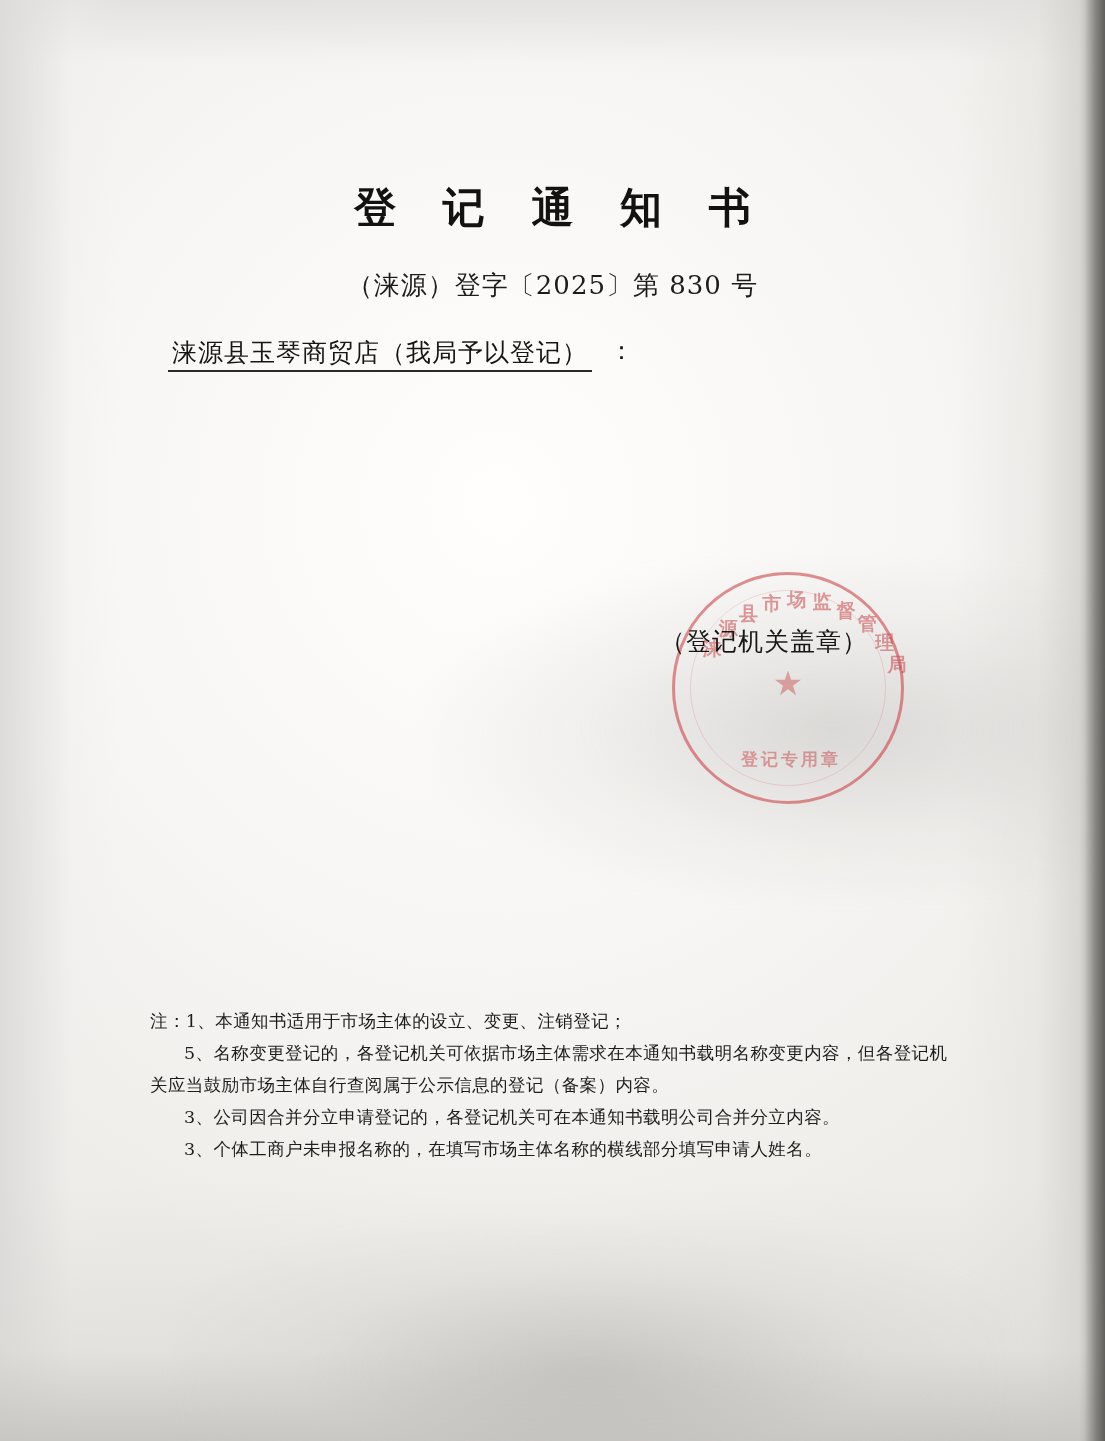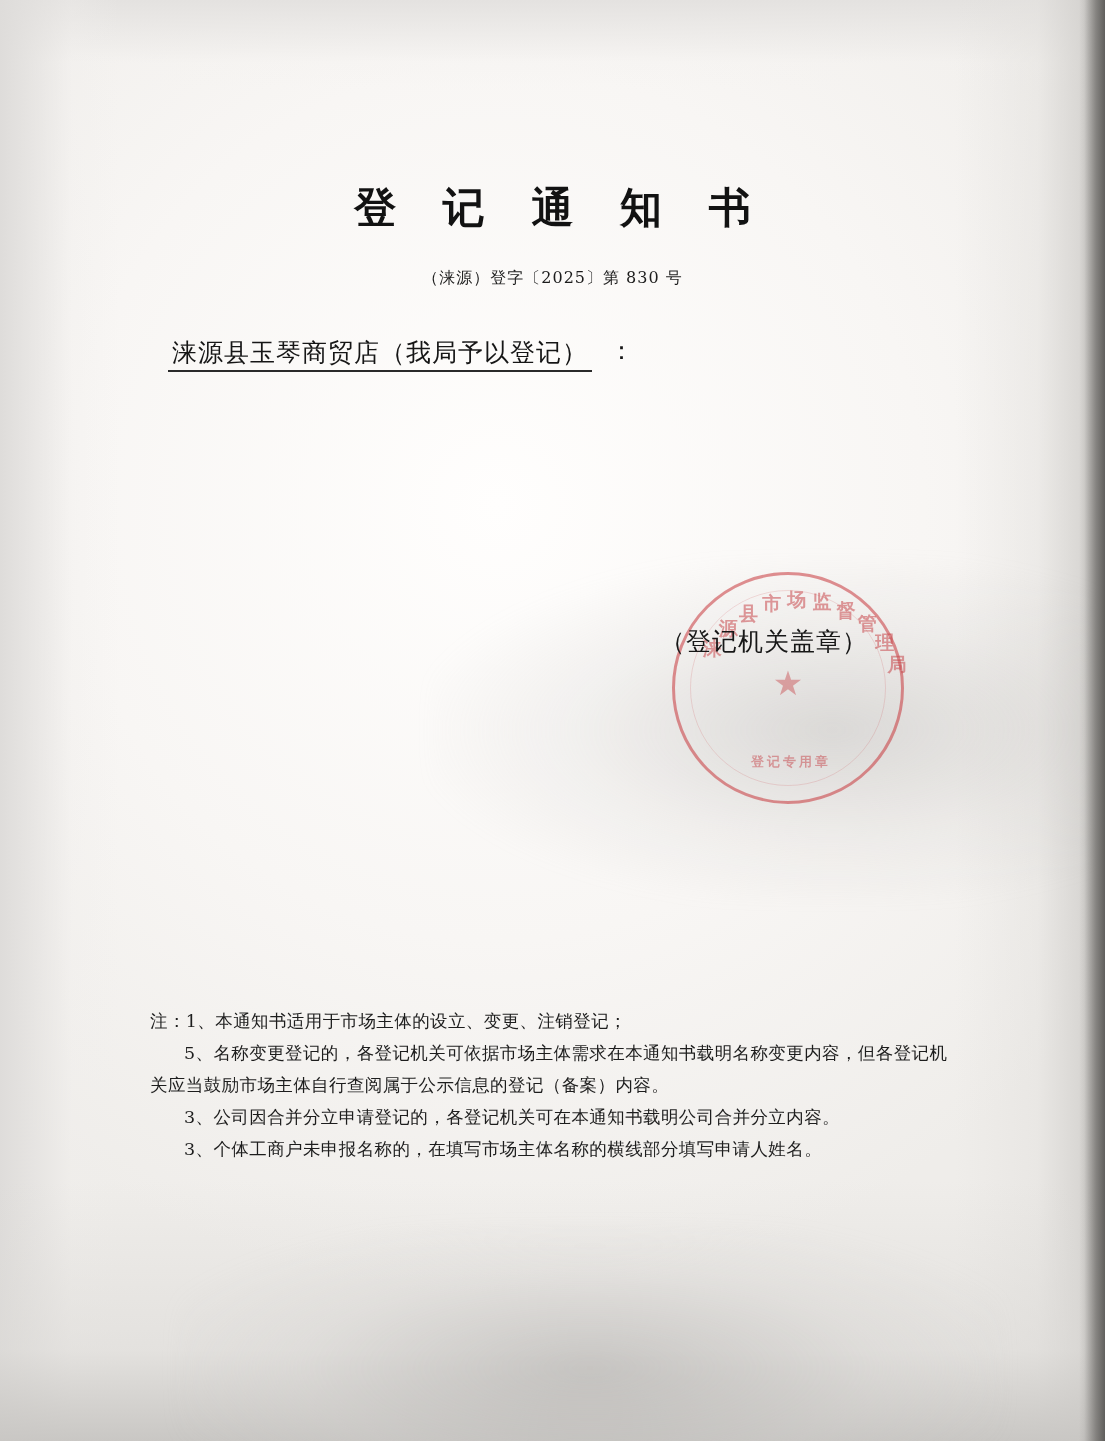--- a/index.html
+++ b/index.html
@@ -78,21 +78,21 @@
     text-indent: 16px;
     color: #121212;
     font-family: "DejaVu Serif", "Liberation Serif", serif;
   }
 
   .docnum {
     position: absolute;
     left: 0; top: 268px;
     width: 1105px;
     text-align: center;
-    font-size: 16px;
+    font-size: 26px;
     letter-spacing: 1px;
     color: #1c1c1c;
   }
 
   .addressee {
     position: absolute;
     left: 168px; top: 336px;
     font-size: 25px;
     letter-spacing: 1px;
     color: #161616;
@@ -181,21 +181,21 @@
     position: absolute;
     left: 50%; top: 50%;
     transform-origin: 0 0;
     white-space: nowrap;
   }
   .seal-bottom {
     position: absolute;
     left: 0; bottom: 30px; width: 232px;
     text-align: center;
     color: rgba(193, 44, 49, 0.5);
-    font-size: 13px;
+    font-size: 17px;
     font-weight: 700;
     letter-spacing: 3px;
   }
 
   
   .notes {
     position: absolute;
     left: 150px; top: 1005px;
     width: 800px;
     font-size: 17.5px;

